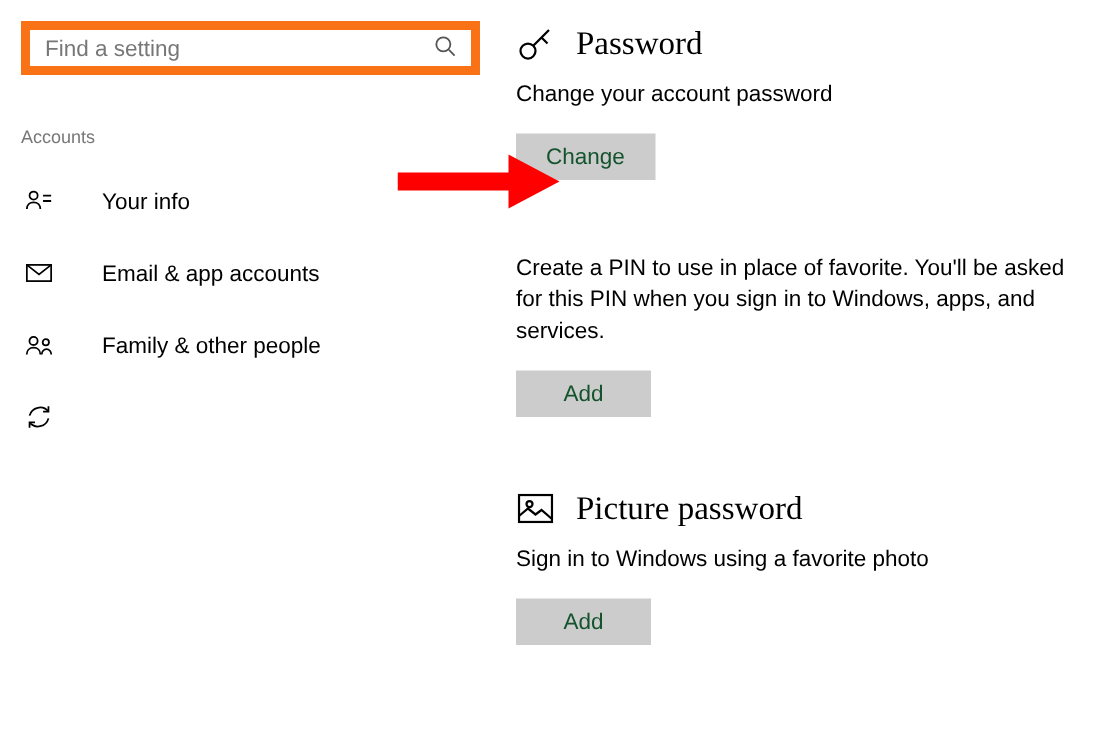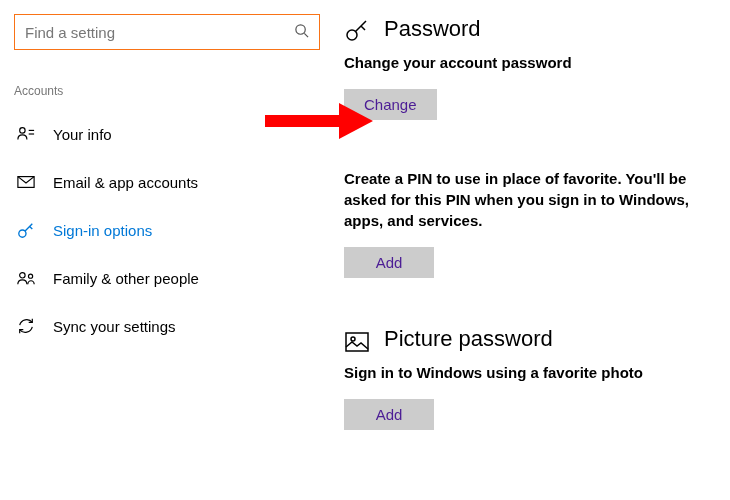--- a/index.html
+++ b/index.html
@@ -14,21 +14,21 @@
       overflow: hidden;
       position: relative;
     }
     .sidebar {
       width: 330px;
       padding: 14px 0 0 14px;
     }
     .search-box {
       width: 306px;
       height: 36px;
-      border: 1px solid #f97316;
+      border: 6px solid #f97316;
       display: flex;
       align-items: center;
       padding: 0 10px;
       color: #888;
       background: #fff;
       margin-bottom: 34px;
     }
     .search-input {
       border: none;
       outline: none;
@@ -45,65 +45,65 @@
       color: #777;
       padding-left: 0;
       margin-bottom: 12px;
     }
     .nav-item {
       display: flex;
       align-items: center;
       height: 48px;
       padding-left: 2px;
       cursor: pointer;
-      gap: 17px;
+      gap: 32px;
     }
     .nav-item .icon {
       width: 20px;
       display: flex;
       justify-content: center;
       color: #000;
     }
     .nav-item.selected { color: #0078d7; }
     .nav-item.selected .icon { color: #0078d7; }
     .nav-label { font-size: 15px; }
 
     .main {
       flex: 1;
       padding: 16px 0 0 14px;
     }
     .section {
       margin-bottom: 48px;
     }
     .section-header {
       display: flex;
-      align-items: flex-end;
+      align-items: center;
       gap: 14px;
       margin-bottom: 10px;
+      font-family: Liberation Serif, serif;
     }
     .section-title {
       font-size: 22px;
       font-weight: 400;
     }
     .section-desc {
       font-size: 15px;
       color: #000;
       margin-bottom: 16px;
       line-height: 1.4;
-      font-weight: bold;
     }
     .btn {
       display: inline-block;
       background: #ccc;
       border: none;
       padding: 7px 20px;
       font-size: 15px;
       font-family: inherit;
       cursor: pointer;
-      color: #4c1d95;
+      color: #14532d;
       min-width: 90px;
       text-align: center;
     }
     .section-icon {
       width: 26px;
       display: flex;
       align-items: center;
       justify-content: center;
     }
     .arrow {
@@ -144,29 +144,20 @@
   <div class="nav-item">
     <span class="icon">
       <svg width="18" height="14" viewBox="0 0 20 14" fill="none" stroke="currentColor" stroke-width="1.3">
         <rect x="1" y="1" width="18" height="12"></rect>
           <path d="M1 1l9 7 9-7"></path>
       </svg>
     </span>
     <span class="nav-label">Email &amp; app accounts</span>
   </div>
 
-  <div class="nav-item selected">
-    <span class="icon">
-      <svg width="18" height="18" viewBox="0 0 20 20" fill="none" stroke="currentColor" stroke-width="1.5">
-        <circle cx="6" cy="14" r="4"></circle>
-          <path d="M9 11l8-8M14 6l3 3"></path>
-      </svg>
-    </span>
-    <span class="nav-label">Sign-in options</span>
-  </div>
 
 
   <div class="nav-item">
     <span class="icon">
       <svg width="20" height="16" viewBox="0 0 22 16" fill="none" stroke="currentColor" stroke-width="1.3">
         <circle cx="7" cy="5" r="3"></circle>
           <path d="M2 15c0-3 2-5 5-5s5 2 5 5"></path>
         <circle cx="16" cy="6" r="2.3"></circle>
           <path d="M13 15c0-2 1.5-4 3.5-4s3.5 2 3.5 4"></path>
       </svg>
@@ -176,21 +167,20 @@
 
   <div class="nav-item">
     <span class="icon">
       <svg width="18" height="18" viewBox="0 0 20 20" fill="none" stroke="currentColor" stroke-width="1.3">
         <path d="M17 6a8 8 0 0 0-14 3"></path>
           <path d="M3 14a8 8 0 0 0 14-3"></path>
         <path d="M17 2v4h-4"></path>
           <path d="M3 18v-4h4"></path>
       </svg>
     </span>
-    <span class="nav-label">Sync your settings</span>
   </div>
 </div>
 
 <div class="main">
 
   <div class="section">
     <div class="section-header">
       <span class="section-icon">
         <svg width="24" height="24" viewBox="0 0 24 24" fill="none" stroke="#000" stroke-width="1.5">
           <circle cx="7" cy="17" r="5"></circle>

